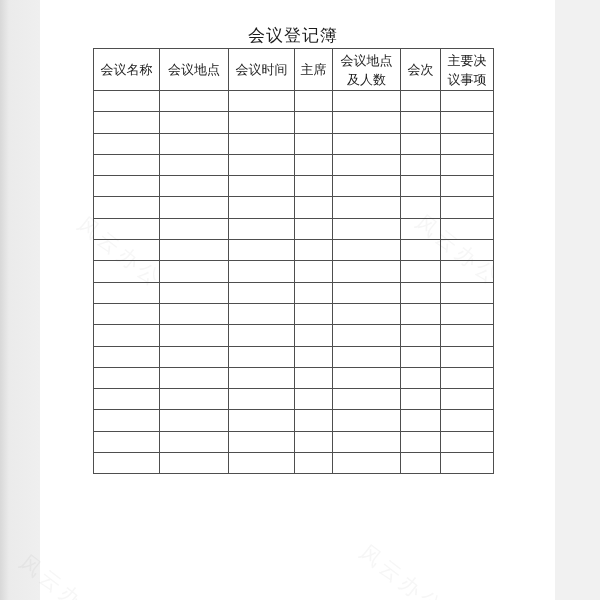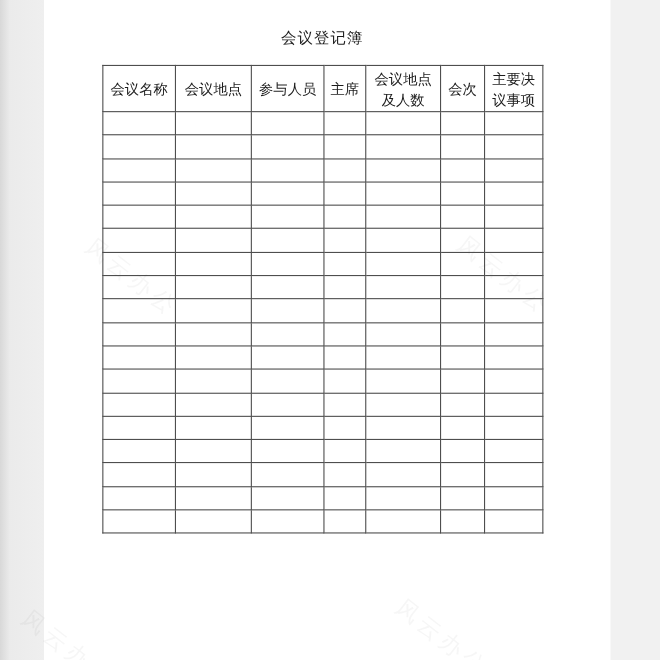--- a/index.html
+++ b/index.html
@@ -33,29 +33,29 @@
     left: 40px; top: 0;
     width: 515px; height: 600px;
     background: #ffffff;
   }
   .doc-title {
     margin: 26px 0 0 53px;
     width: 400px;
     height: 19px;
     line-height: 19px;
     text-align: center;
-    font-size: 14px;
+    font-size: 17px;
     letter-spacing: 1px;
     color: #1c1c1c;
   }
   table.reg-table {
     border-collapse: collapse;
     table-layout: fixed;
     width: 400px;
-    margin: 14px 0 0 53px;
+    margin: 3px 0 0 53px;
   }
   .reg-table th, .reg-table td {
     border: 1px solid #4e4e4e;
     padding: 0;
   }
   .reg-table thead tr { height: 42px; }
   .reg-table tbody tr { height: 21.3px; }
   .reg-table th {
     font-weight: normal;
     font-size: 13px;
@@ -106,21 +106,21 @@
           <col style="width: 66px;">
           <col style="width: 38px;">
           <col style="width: 68px;">
           <col style="width: 40px;">
           <col style="width: 53px;">
         </colgroup>
       <thead>
         <tr>
             <th>会议名称</th>
             <th>会议地点</th>
-            <th>参与人员</th>
+            <th>会议时间</th>
             <th>主席</th>
             <th>会议地点
 及人数</th>
             <th>会次</th>
             <th>主要决
 议事项</th>
           </tr>
       </thead>
       <tbody>
           <tr>

